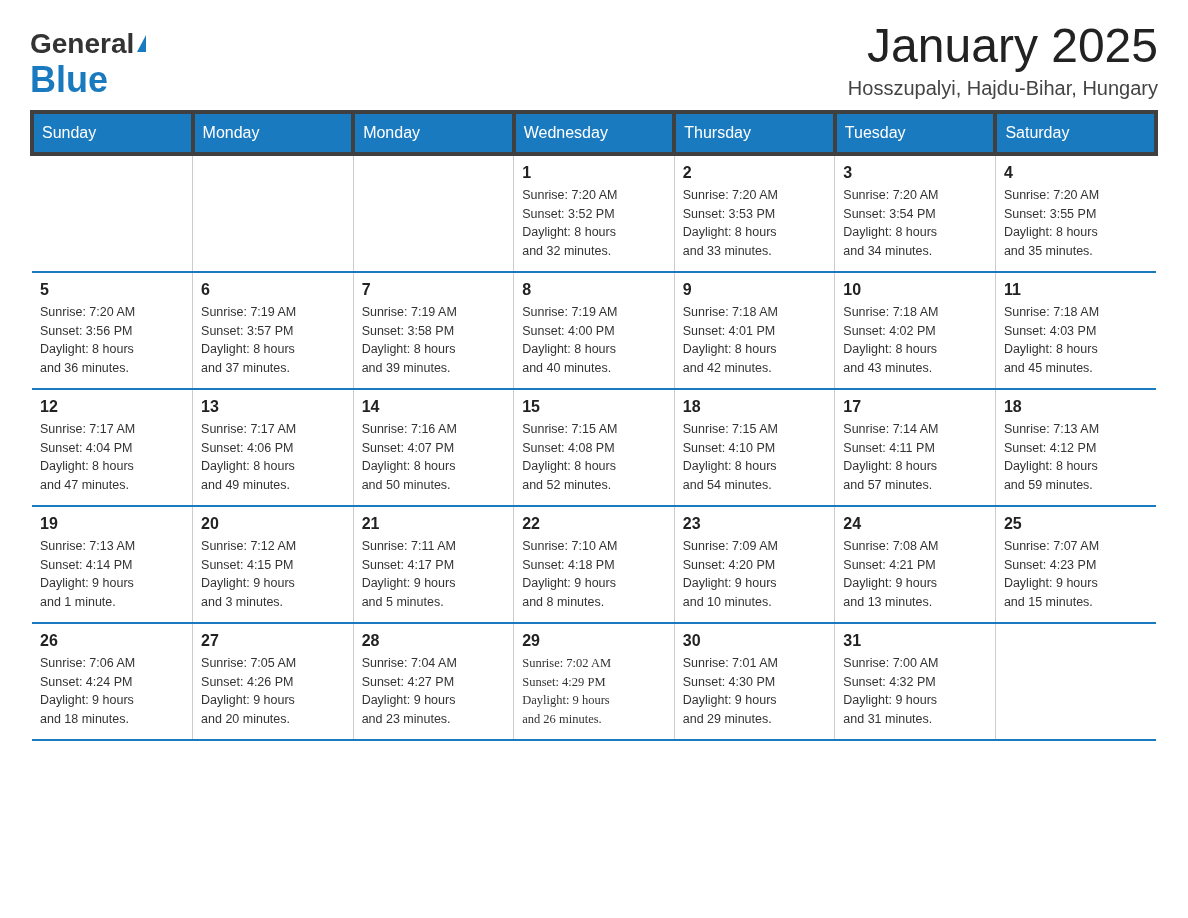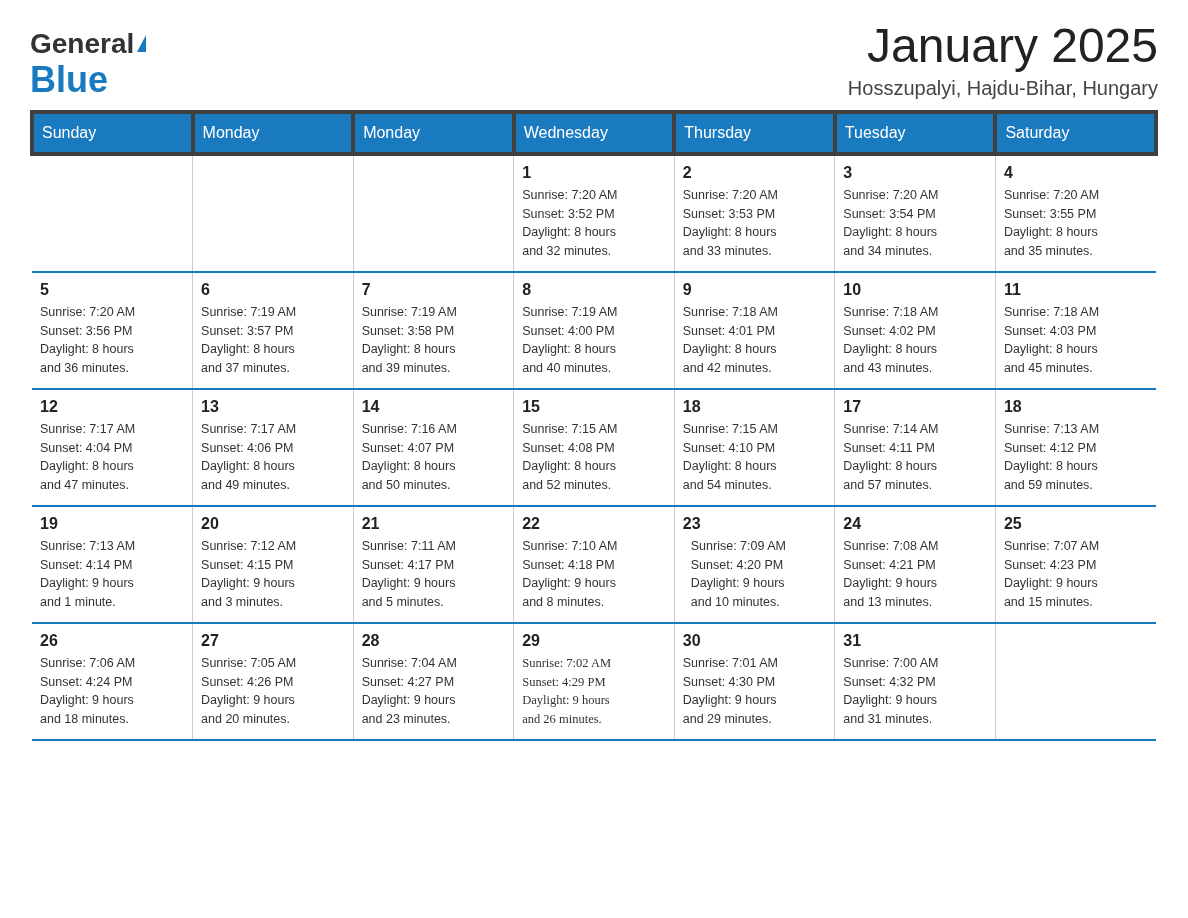--- a/index.html
+++ b/index.html
@@ -273,21 +273,21 @@
         </td>
         <td>
           <span class="day-number">22</span>
           <div class="day-info" style="white-space: pre-line;">Sunrise: 7:10 AM
 Sunset: 4:18 PM
 Daylight: 9 hours
 and 8 minutes.</div>
         </td>
         <td>
           <span class="day-number">23</span>
-          <div class="day-info" style="white-space: pre-line; margin-left: 8px;">Sunrise: 7:09 AM
+          <div class="day-info" style="white-space: pre-line;">Sunrise: 7:09 AM
 Sunset: 4:20 PM
 Daylight: 9 hours
 and 10 minutes.</div>
         </td>
         <td>
           <span class="day-number">24</span>
           <div class="day-info" style="white-space: pre-line;">Sunrise: 7:08 AM
 Sunset: 4:21 PM
 Daylight: 9 hours
 and 13 minutes.</div>

